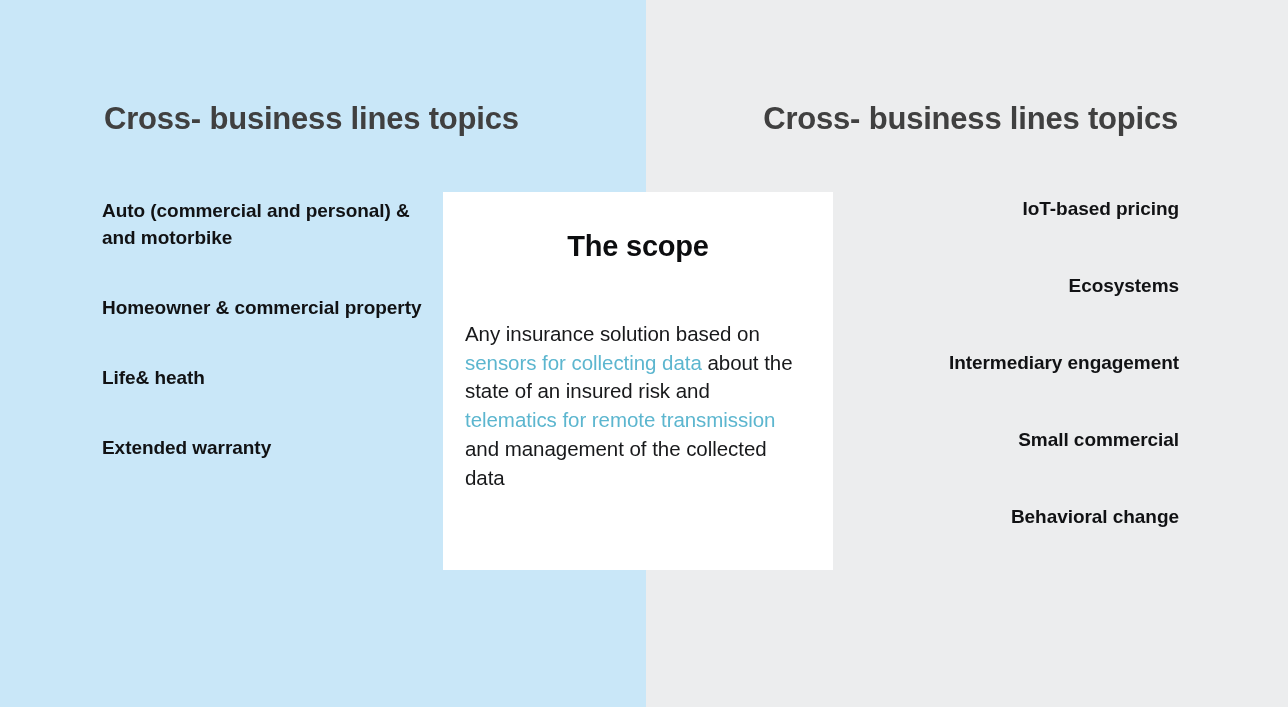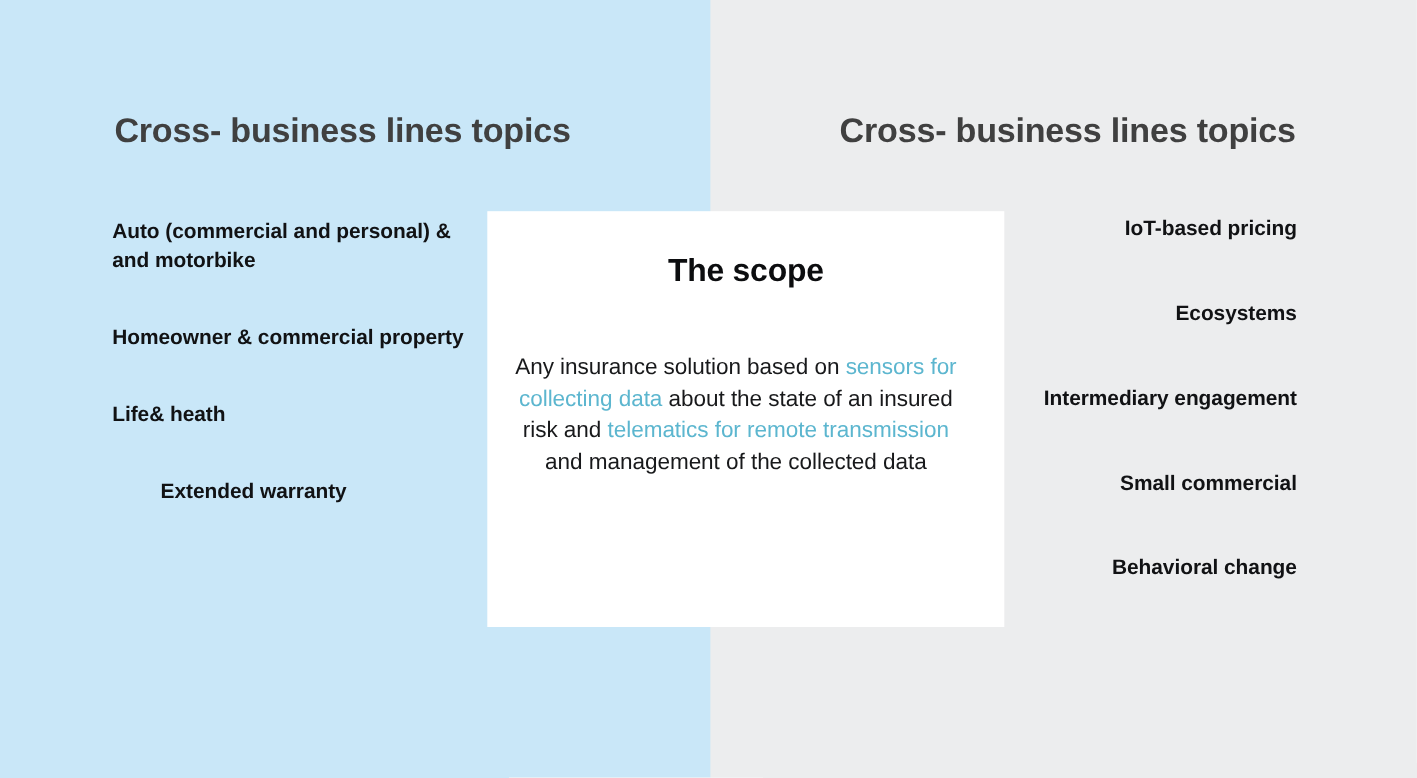--- a/index.html
+++ b/index.html
@@ -79,28 +79,27 @@
     line-height: 27px;
   }
   .topic-list.left .topic-item {
     margin-bottom: 43px;
   }
   .topic-list.right .topic-item {
     margin-bottom: 50px;
   }
   .topic-list .topic-item:last-child {
     margin-bottom: 0;
-    margin-left: 44px;
   }
   
   .scope-card {
     position: absolute;
     left: 443px;
     top: 192px;
-    width: 470px;
+    width: 390px;
     height: 378px;
     background: #ffffff;
     box-sizing: border-box;
     padding: 0;
   }
   .scope-title {
     position: absolute;
     left: 0;
     right: 0;
     top: 38px;
@@ -108,21 +107,20 @@
     font-size: 29px;
     font-weight: bold;
     color: #0c0d0f;
     letter-spacing: -0.2px;
   }
   .scope-body {
     position: absolute;
     left: 22px;
     right: 40px;
     top: 128px;
-    text-align: center;
     font-size: 20.5px;
     font-weight: normal;
     line-height: 28.7px;
     color: #18191b;
     letter-spacing: -0.05px;
   }
   .hl {
     color: #5cb6cf;
   }
 </style>

